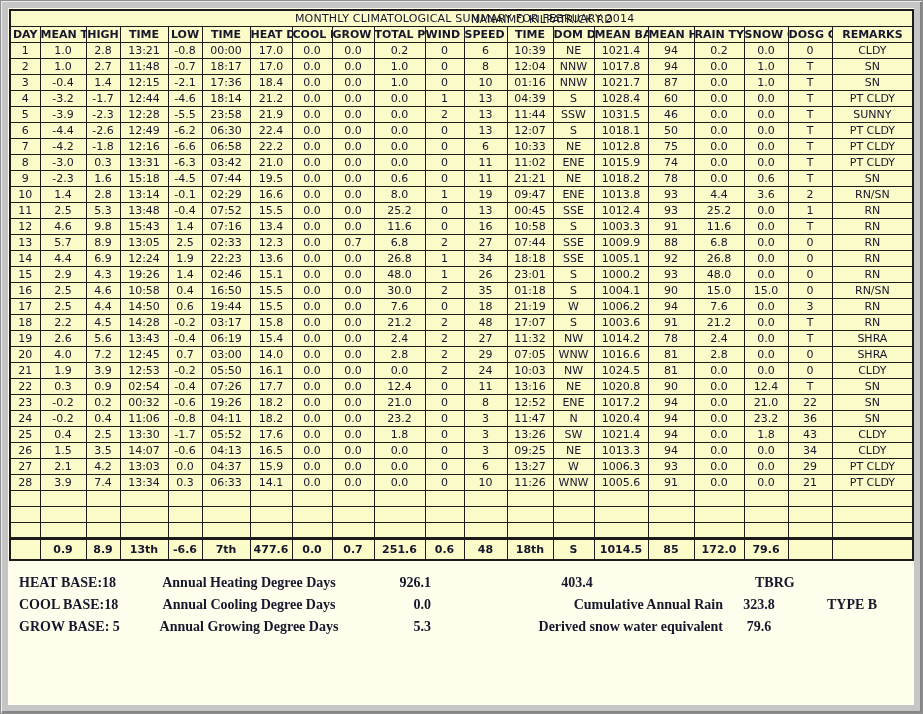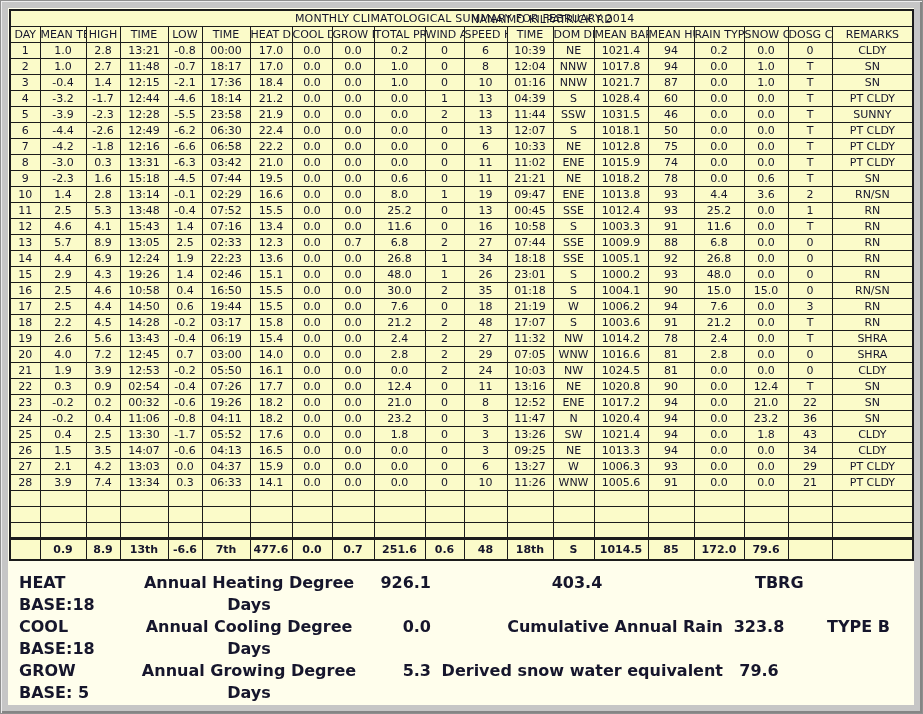--- a/index.html
+++ b/index.html
@@ -48,30 +48,32 @@
   }
   td.title-cell .t-main { padding-left:6px;margin-top:36px; }
   td.title-cell .t-station { position:absolute; left:460px; top:2px; }
   td.hdr {
     vertical-align:top;
     white-space:pre-line;
     line-height:15.5px;
     height:66px;
     padding-top:1px;
     font-size:11.2px;
+    font-weight:bold;
   }
   tr.totals td {
     border-top:3px solid #1c1c1c;
     font-weight:bold;
     height:21px;
   }
   .footer {
     padding:11px 0 0 4px;
     font-weight:bold;
-    font-size:16px;
+    font-size:14px;
+    font-family:Liberation Serif, serif;
   }
   .footer-row {
     display:grid;
     grid-template-columns:112px 248px 58px 292px 72px 1fr;
     line-height:22px;
   }
   .f-base  { text-align:left; padding-left:6px; }
   .f-label { text-align:center; }
   .f-val   { text-align:right; }
   .f-label2{ text-align:right; }
@@ -395,21 +397,21 @@
             <td>1012.4</td>
             <td>93</td>
             <td>25.2</td>
             <td>0.0</td>
             <td>1</td>
             <td>RN</td>
           </tr>
           <tr>
             <td>12</td>
             <td>4.6</td>
-            <td>4.1</td>
+            <td>9.8</td>
             <td>15:43</td>
             <td>1.4</td>
             <td>07:16</td>
             <td>13.4</td>
             <td>0.0</td>
             <td>0.0</td>
             <td>11.6</td>
             <td>0</td>
             <td>16</td>
             <td>10:58</td>

